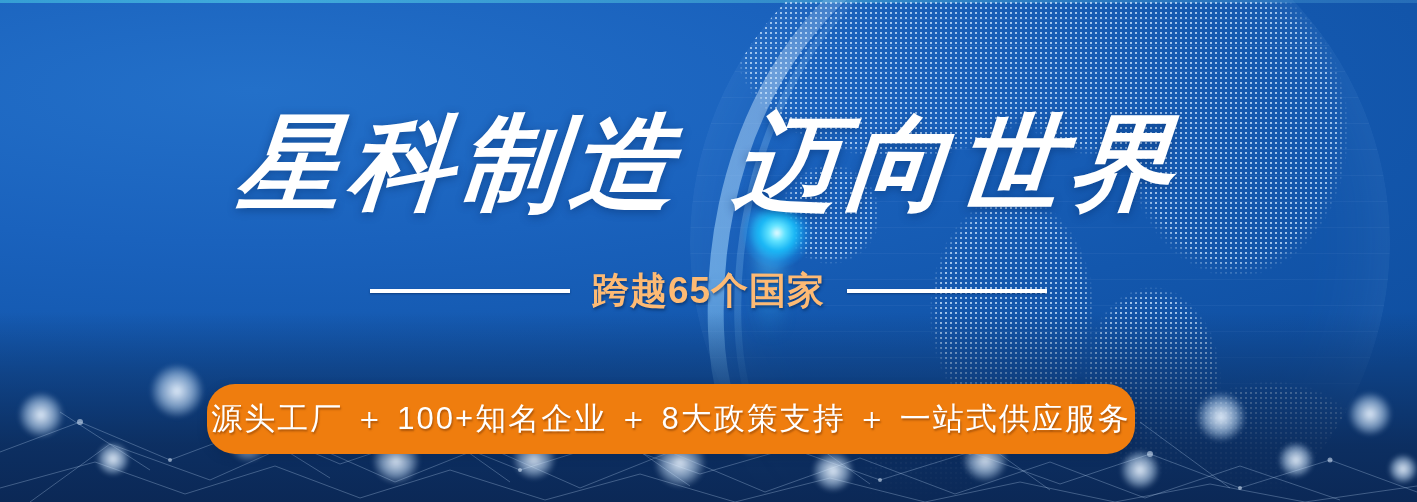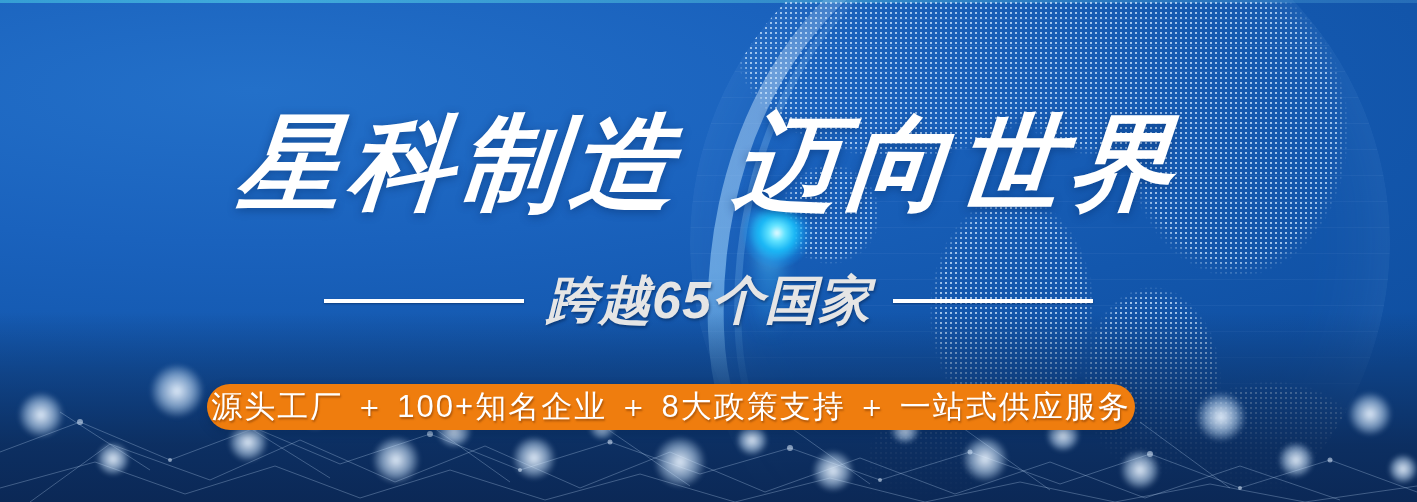--- a/index.html
+++ b/index.html
@@ -133,33 +133,32 @@
     align-items:center;
     justify-content:center;
     gap:22px;
   }
   .sub-rule{
     height:4px; width:200px;
     background:#ffffff;
     box-shadow:0 1px 2px rgba(3,32,78,.5);
   }
   .sub-text{
-    font-size:52px;
+    font-size:37px;
     font-weight:700;
-    color:#e5e5e5;
+    color:#fdba74;
     letter-spacing:1px;
     white-space:nowrap;
     text-shadow:1px 2px 3px rgba(4,34,80,.55);
-    font-style:italic;
   }
 
   .pill{
     position:absolute;
     left:207px; top:384px;
-    width:928px; height:46px;
+    width:928px; height:70px;
     border-radius:28px;
     background:#ef7d0e;
     display:flex;
     align-items:center;
     justify-content:center;
     box-shadow:0 3px 10px rgba(6,34,74,.35);
   }
   .pill-text{
     font-size:31px;
     font-weight:400;

